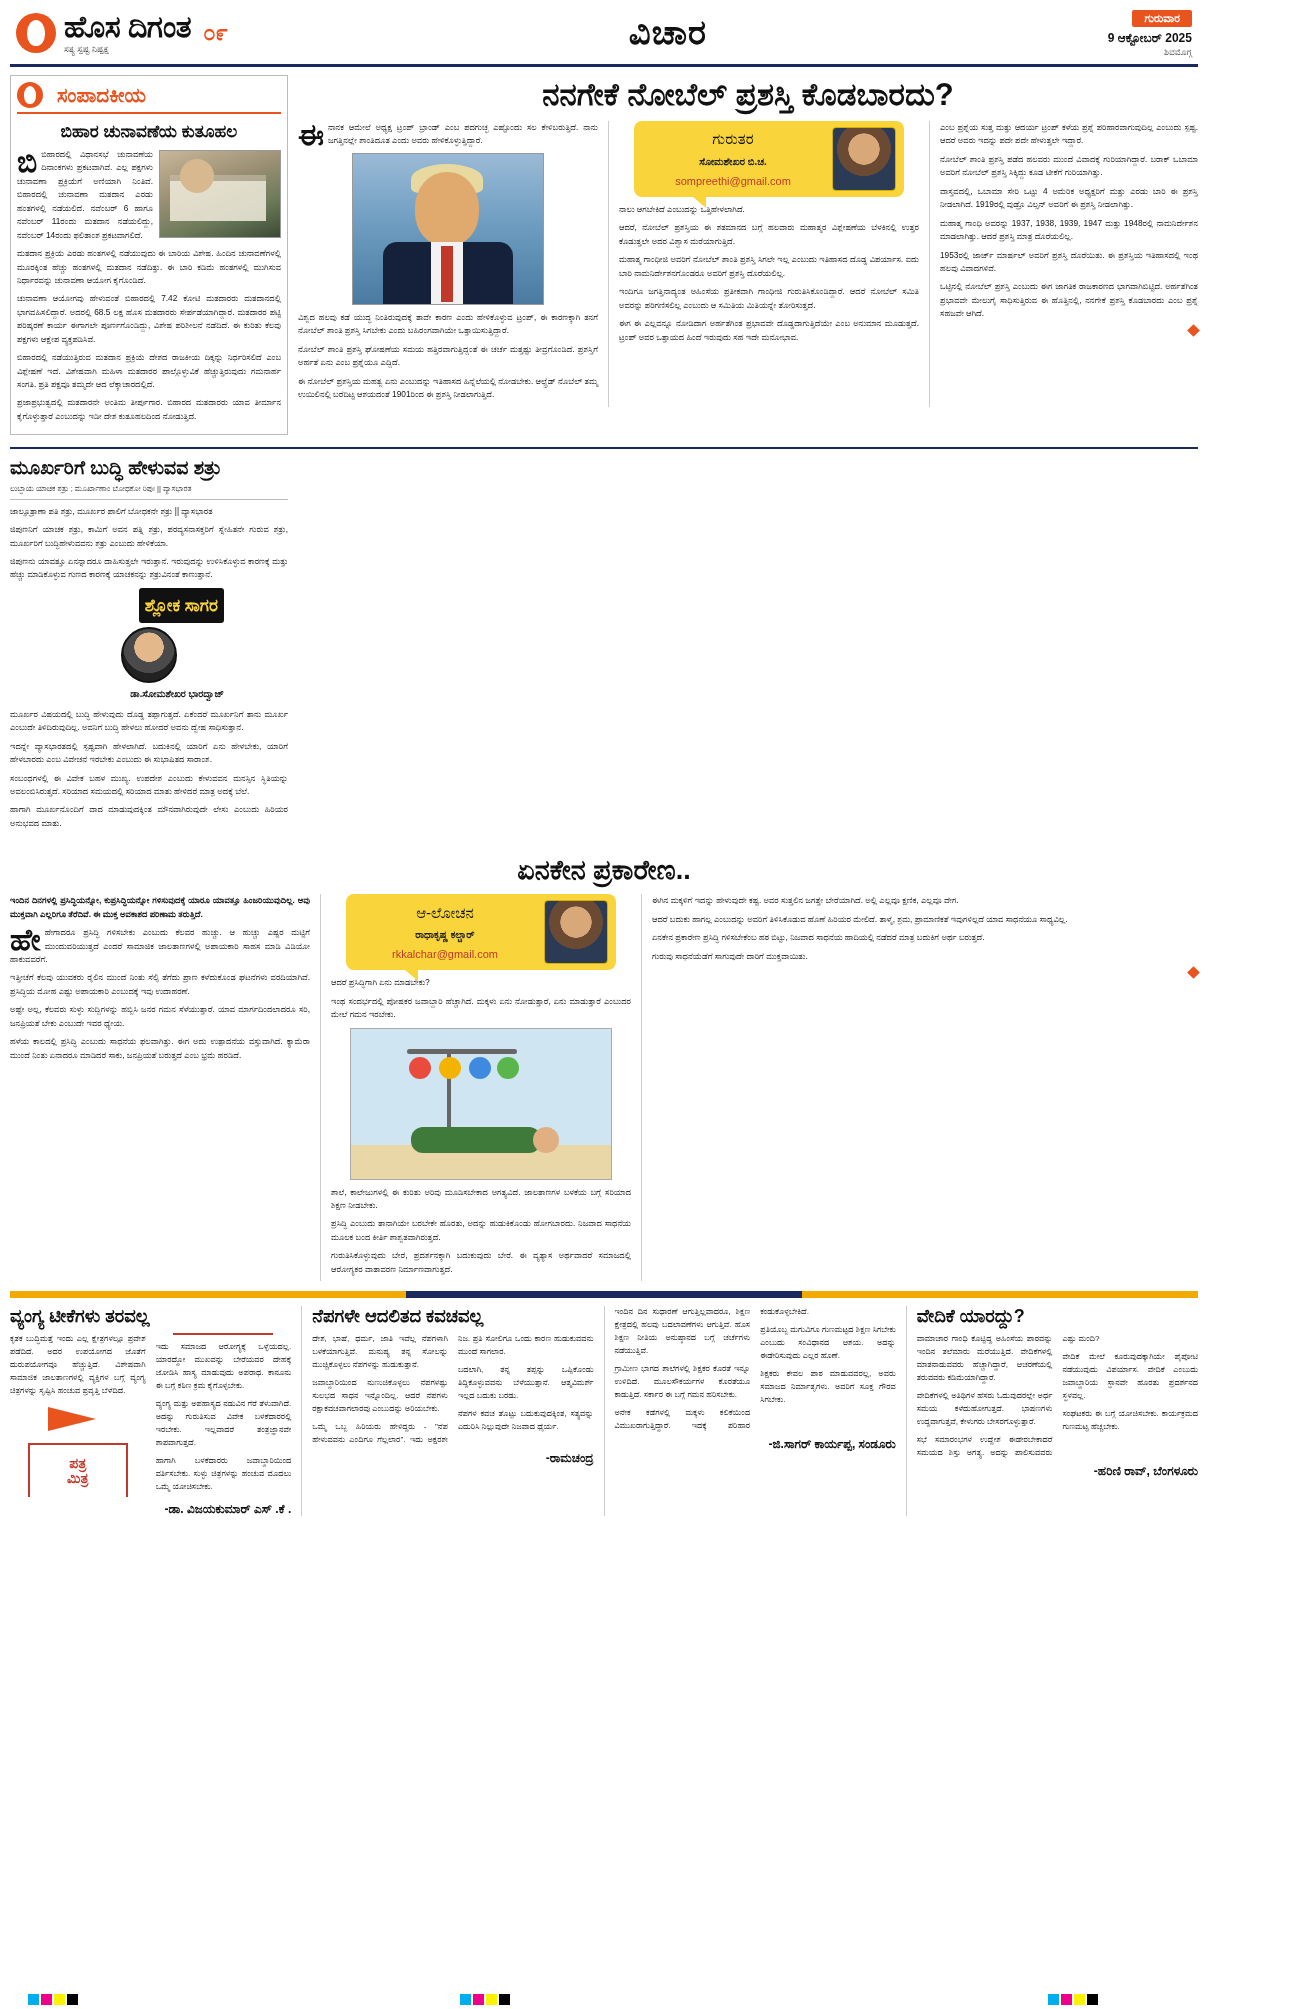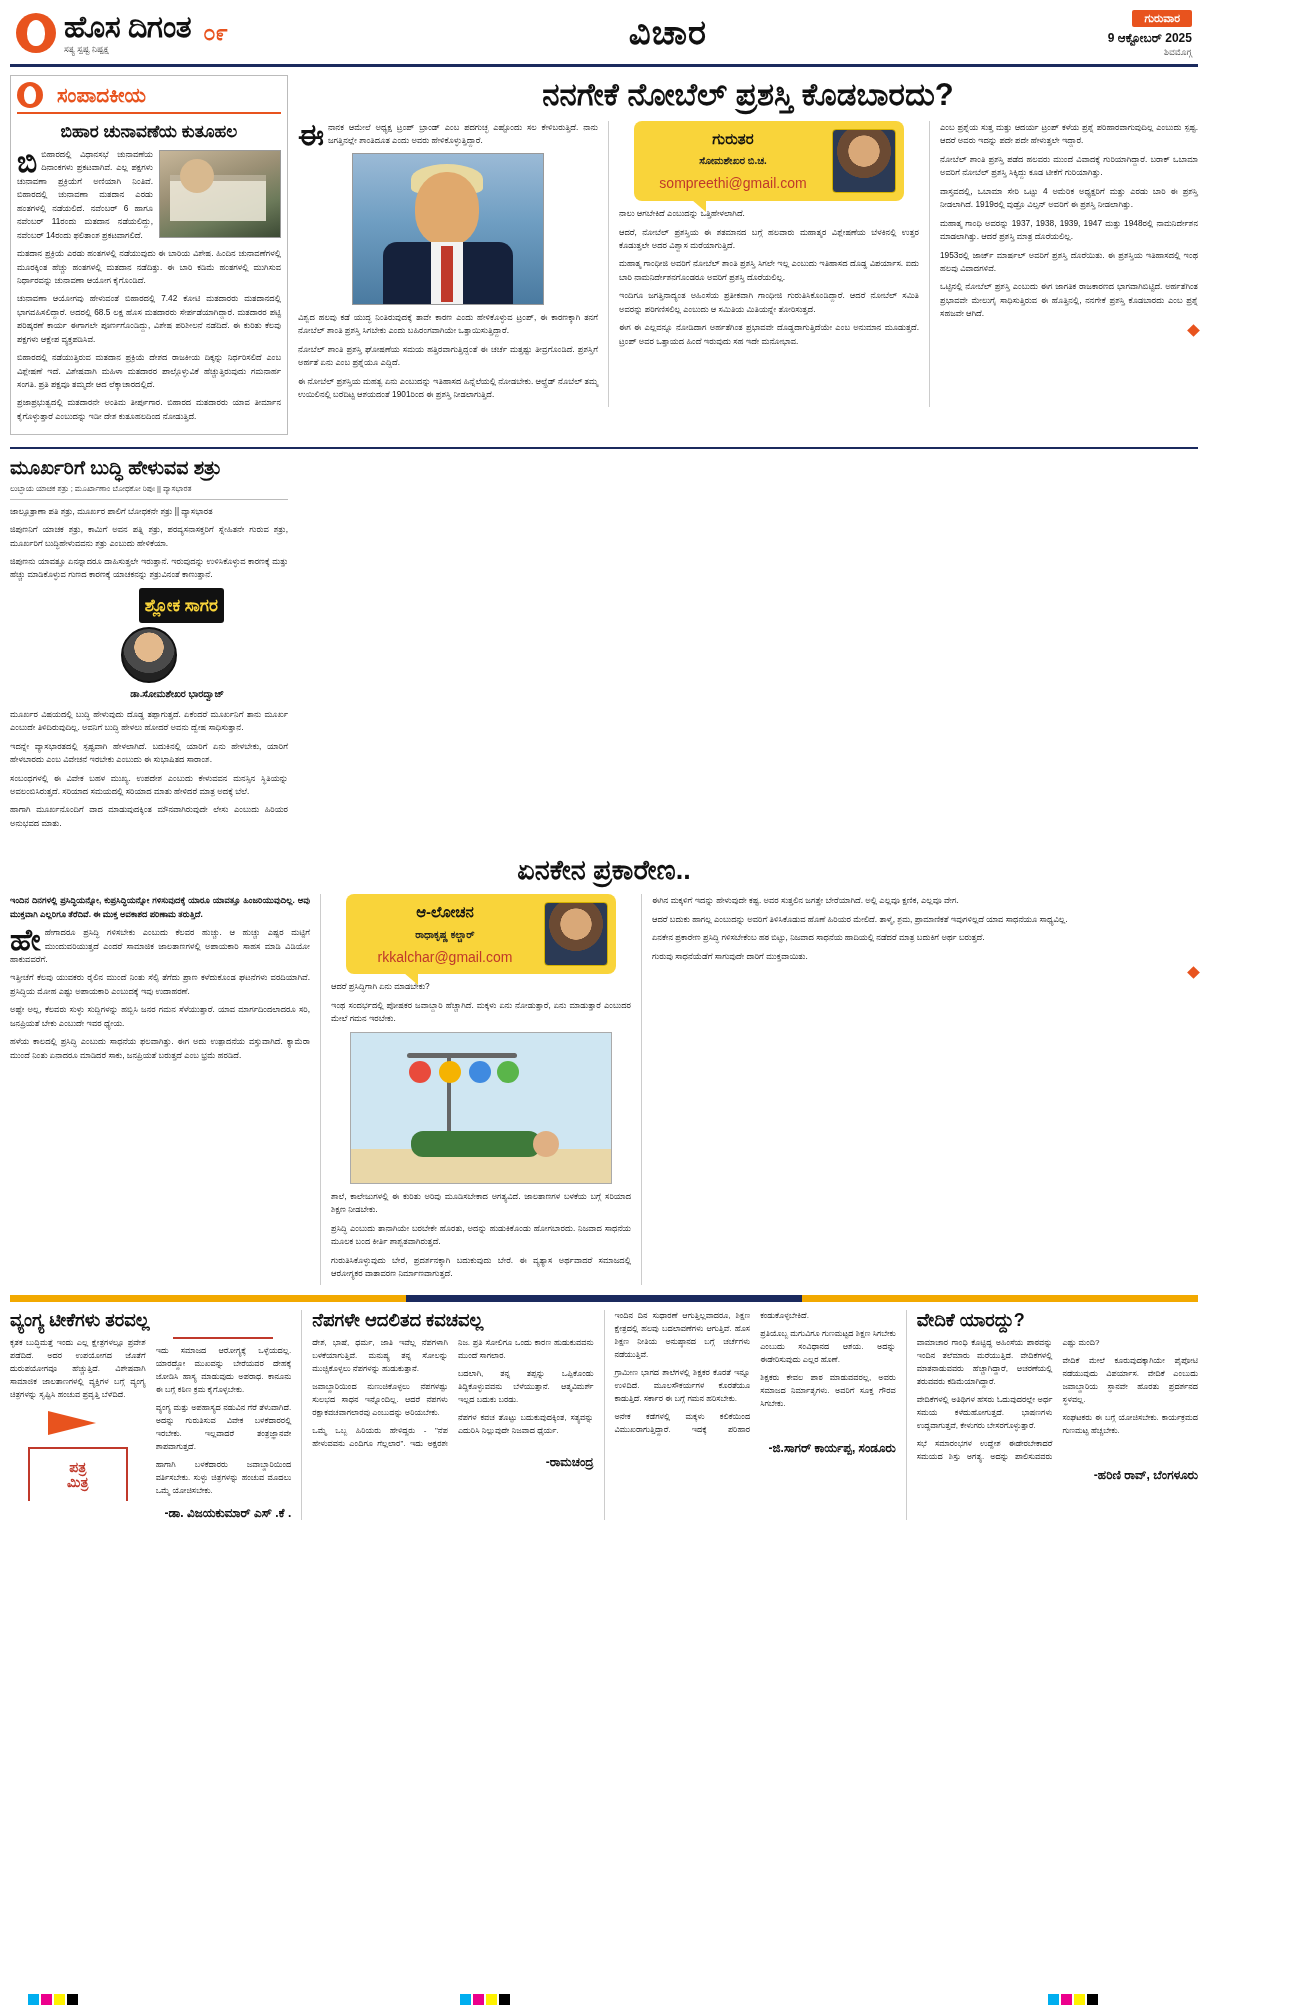--- a/index.html
+++ b/index.html
@@ -47,23 +47,23 @@
   .c p{margin:0 0 5px 0;}
   .c1{width:300px;flex:0 0 300px;}
   .c2{width:300px;flex:0 0 300px;}
   .c3{flex:1;}
   .vrule{width:1px;background:#ccc;}
 
   
   .author-card{position:relative;width:270px;margin:0 auto 6px auto;}
   .author-inner{display:flex;align-items:center;background:#f9d43a;border-radius:8px;padding:6px 8px;gap:8px;}
   .author-txt{flex:1;text-align:center;}
-  .author-name{font-size:15px;font-weight:bold;color:#111;}
+  .author-name{font-size:15px;font-weight:normal;color:#111;}
   .author-sub{font-size:10px;font-weight:bold;color:#222;margin-top:2px;}
-  .author-mail{font-size:14px;color:#c0392b;margin-top:3px;}
+  .author-mail{font-size:11px;color:#c0392b;margin-top:3px;}
   .author-photo{width:62px;height:62px;border-radius:4px;flex:0 0 62px;
     background:radial-gradient(circle at 50% 34%,#d9a878 0 30%,#6b4a33 31% 52%,#2b3a55 53% 100%);border:1px solid #d3b000;}
   .author-tail{position:absolute;left:58px;bottom:-11px;width:0;height:0;border-left:14px solid transparent;border-right:0 solid transparent;border-top:12px solid #f9d43a;}
 
   .trump-photo{width:190px;height:150px;margin:4px auto 6px auto;border:1px solid #999;
     background:linear-gradient(180deg,#9bbad6 0%,#6f9ec2 45%,#4a7aa0 100%);position:relative;overflow:hidden;}
   .trump-photo .face{position:absolute;left:62px;top:18px;width:64px;height:74px;border-radius:48% 48% 45% 45%;background:#e0a96d;}
   .trump-photo .hair{position:absolute;left:58px;top:10px;width:72px;height:30px;border-radius:50% 50% 20% 20%;background:#e8d9a0;}
   .trump-photo .suit{position:absolute;left:30px;top:88px;width:130px;height:62px;background:#15213b;border-radius:14px 14px 0 0;}
   .trump-photo .shirt{position:absolute;left:78px;top:88px;width:32px;height:62px;background:#f2f2f2;}

